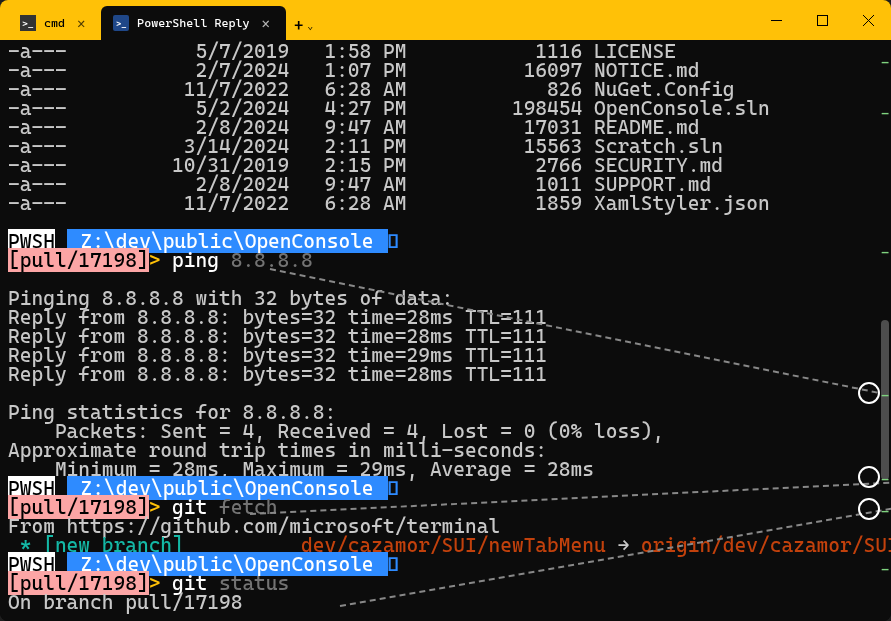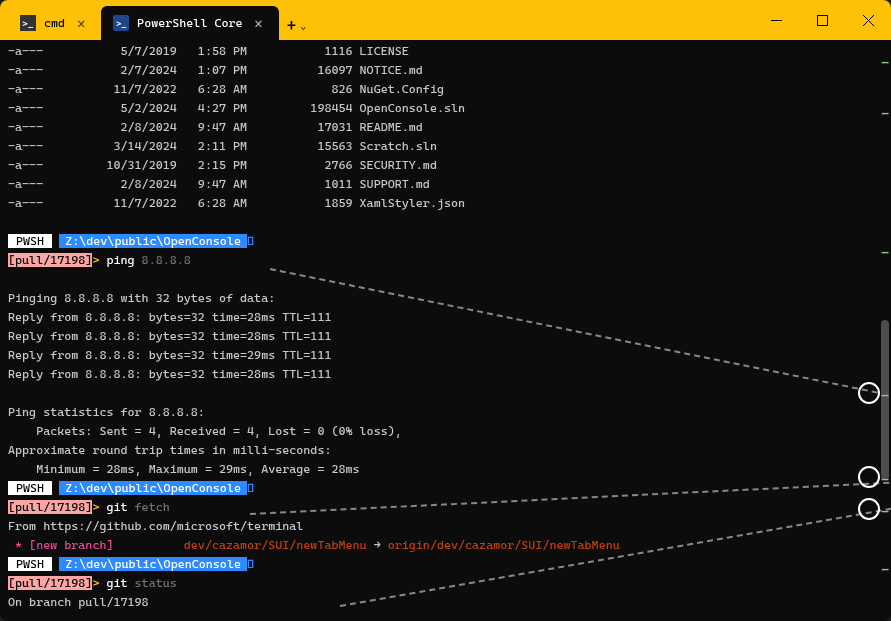--- a/index.html
+++ b/index.html
@@ -10,32 +10,32 @@
 .tab{display:flex;align-items:center;gap:8px;padding:0 12px;font-size:12px;color:#000;cursor:pointer;border-radius:6px 6px 0 0;height:34px}
 .tab.inactive{background:transparent}
 .tab.active{background:#0c0c0c;color:#fff}
 .tab-icon{width:16px;height:16px;display:flex;align-items:center;justify-content:center}
 .tab-close{width:16px;height:16px;display:flex;align-items:center;justify-content:center;font-size:14px;opacity:.7}
 .newtab{display:flex;align-items:center;justify-content:center;width:36px;cursor:pointer;color:#000;font-size:16px;gap:4px;padding-top:4px}
 .chev{font-size:10px}
 .winctrl{margin-left:auto;display:flex}
 .wbtn{width:46px;height:40px;display:flex;align-items:center;justify-content:center;cursor:pointer;color:#000}
 .wbtn svg{width:11px;height:11px}
-.term{flex:1;background:#0c0c0c;color:#c8c8c8;font-size:12px;line-height:19px;padding:2px 8px 0 8px;position:relative;overflow:hidden;white-space:pre}
+.term{flex:1;background:#0c0c0c;color:#c8c8c8;font-size:20px;line-height:19px;padding:2px 8px 0 8px;position:relative;overflow:hidden;white-space:pre}
 .row{white-space:pre}
 .ps{color:#c8c8c8}
-.ps .pwsh{background:#fff;color:#000;padding:0 8px}
-.ps .path{background:#2e8bff;color:#fff;padding:0 6px}
+.ps .pwsh{background:#fff;color:#000;padding:0 0}
+.ps .path{background:#2e8bff;color:#fff;padding:0 14px}
 .ps .ar1{color:#2e8bff}
 .branch{color:#000;background:#fca5a5}
 .brk{color:#ffc107}
 .cmd-y{color:#ffffff}
 .cmd-w{color:#737373}
 .cyan{color:#c2410c}
-.red{color:#ec4899}
+.red{color:#14b8a6}
 .sb{position:absolute;right:0;top:40px;bottom:0;width:12px}
 .sb-thumb{position:absolute;right:2px;top:280px;width:8px;height:160px;background:#4d4d4d;border-radius:4px}
 .dash{position:absolute;border-top:2px dashed #888;transform-origin:left center}
 .circ{position:absolute;width:22px;height:22px;border:2px solid #fff;border-radius:50%;background:transparent}
 .dot{position:absolute;right:4px;width:6px;color:#7fd37f;font-size:14px}
 </style>
 </head>
 <body>
 
 <div class="window">
@@ -51,21 +51,21 @@
         <span>cmd</span>
         <span class="tab-close">✕</span>
       </div>
       <div class="tab active">
         <span class="tab-icon">
             <svg viewBox="0 0 16 16">
               <rect width="16" height="16" rx="2" fill="#1f4788"></rect>
               <text x="3" y="12" font-size="9" fill="#fff">&gt;_</text>
             </svg>
           </span>
-        <span>PowerShell Core</span>
+        <span>PowerShell Reply</span>
         <span class="tab-close">✕</span>
       </div>
       <div class="newtab">
           <span>+</span>
           <span class="chev">⌄</span>
         </div>
     </div>
     <div class="winctrl">
       <div class="wbtn">
           <svg viewBox="0 0 11 11">

